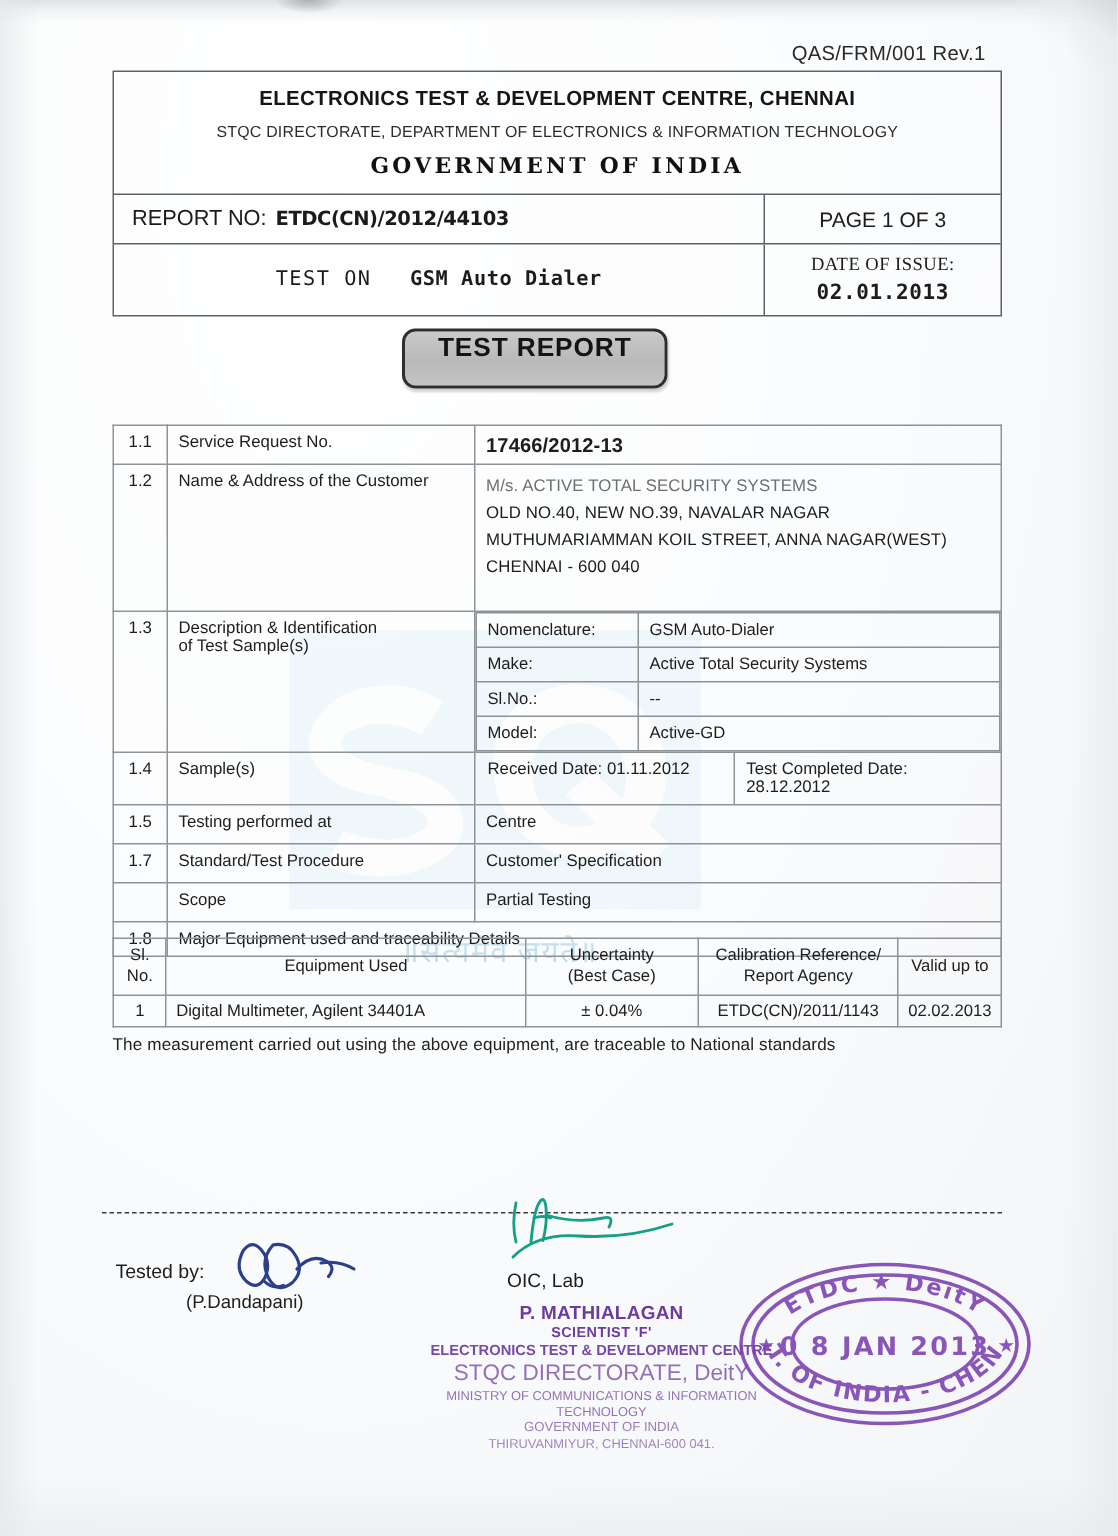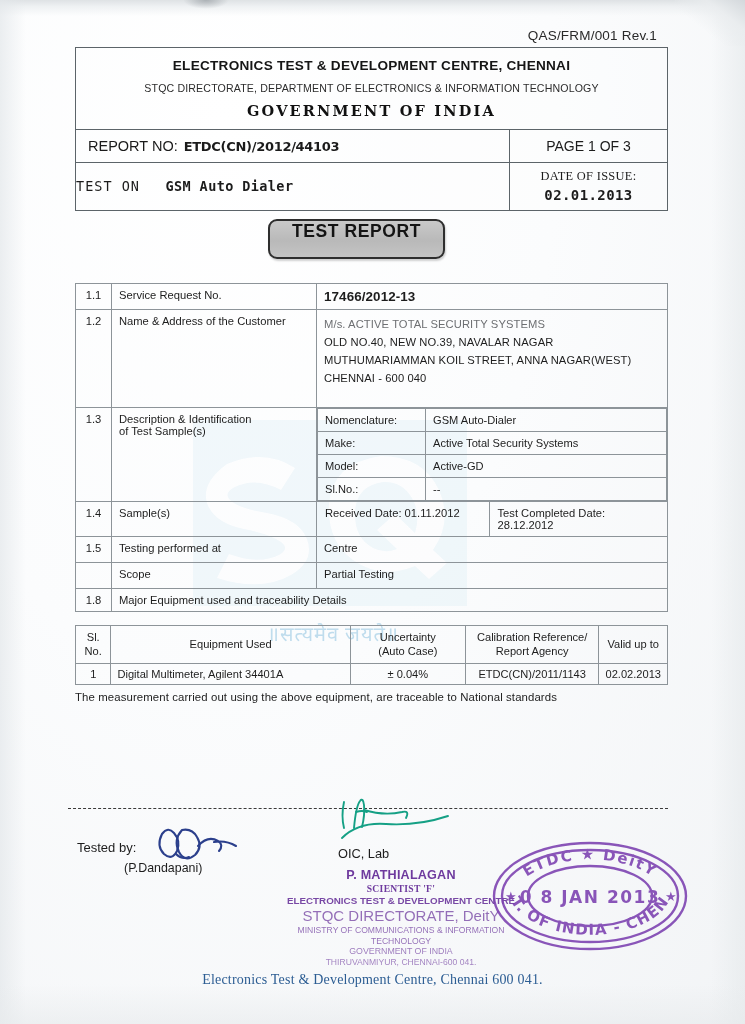--- a/index.html
+++ b/index.html
@@ -144,20 +144,21 @@
   }
   #report-no-value {
     font-family: "DejaVu Sans", sans-serif;
     font-weight: bold;
     font-size: 13px;
     letter-spacing: -.3px;
   }
   #page-of { font-size: 14px; padding: 8px 0; }
   #test-on-line {
     width: 100%;
+    text-align: center;
     padding: 11px 0 12px;
     font-family: "DejaVu Sans Mono", monospace;
     font-size: 13.5px;
     letter-spacing: .4px;
   }
   #test-on-label { letter-spacing: 1px; }
   #test-on-value { font-weight: bold; }
   #issue-box { padding: 6px 0 7px; }
   #issue-label {
     font-family: "Liberation Serif", serif;
@@ -303,21 +304,21 @@
   #ink-block {
     position: absolute;
     left: 276px; top: 868px;
     width: 250px;
     text-align: center;
     color: #6e3a9e;
     line-height: 1.22;
     pointer-events: none;
   }
   #ink-name { font-size: 12.6px; font-weight: bold; letter-spacing: .2px; }
-  #ink-desig { font-size: 9.6px; font-weight: bold; letter-spacing: .3px; font-family: Liberation Serif, serif; }
+  #ink-desig { font-size: 9.6px; font-weight: bold; letter-spacing: .3px; }
   #ink-centre { font-size: 9.8px; font-weight: bold; opacity: .92; }
   #ink-dir  { font-size: 15px; opacity: .72; }
   #ink-min  { font-size: 8.6px; opacity: .72; }
   #ink-gov  { font-size: 8.8px; opacity: .66; }
   #ink-addr { font-size: 8.6px; opacity: .62; }
 
   
   #round-stamp {
     position: absolute;
     left: 487px; top: 838px;
@@ -442,26 +443,26 @@
             <tbody>
               <tr>
                 <td class="k">Nomenclature:</td>
                 <td>GSM Auto-Dialer</td>
               </tr>
               <tr>
                 <td class="k">Make:</td>
                 <td>Active Total Security Systems</td>
               </tr>
               <tr>
+                <td class="k">Sl.No.:</td>
+                <td>--</td>
+              </tr>
+              <tr>
                 <td class="k">Model:</td>
                 <td>Active-GD</td>
-              </tr>
-              <tr>
-                <td class="k">Sl.No.:</td>
-                <td>--</td>
               </tr>
             </tbody>
           </table>
         </td>
       </tr>
 
       <tr>
         <td class="c-no">1.4</td>
         <td class="c-label">Sample(s)</td>
         <td class="nopad">
@@ -472,20 +473,25 @@
         </td>
       </tr>
 
       <tr class="tall">
         <td class="c-no">1.5</td>
         <td class="c-label">Testing performed at</td>
         <td>Centre</td>
       </tr>
 
 
+      <tr class="tall">
+        <td class="c-no">1.7</td>
+        <td class="c-label">Standard/Test Procedure</td>
+        <td>Customer' Specification</td>
+      </tr>
 
       <tr class="tall">
         <td class="c-no"></td>
         <td class="c-label">Scope</td>
         <td>Partial Testing</td>
       </tr>
 
       <tr>
         <td class="c-no">1.8</td>
         <td colspan="2">Major Equipment used and traceability Details</td>
@@ -496,21 +502,21 @@
   <table id="equip-table">
     <tbody>
       <tr>
         <td class="hd e-sl">
           <div>Sl.</div>
           <div>No.</div>
         </td>
         <td class="hd e-name">Equipment Used</td>
         <td class="hd e-unc">
           <div>Uncertainty</div>
-          <div>(Auto Case)</div>
+          <div>(Best Case)</div>
         </td>
         <td class="hd e-cal">
           <div>Calibration Reference/</div>
           <div>Report Agency</div>
         </td>
         <td class="hd e-val">Valid up to</td>
       </tr>
       <tr>
         <td class="e-sl">1</td>
         <td class="e-name">Digital Multimeter, Agilent 34401A</td>
@@ -582,15 +588,14 @@
         <text font-size="15" letter-spacing="1.2">
           <textPath href="#arcBot" startOffset="50%" text-anchor="middle">GOVT. OF INDIA - CHENNAI.</textPath>
         </text>
         <text x="18" y="63" font-size="13">★</text>
         <text x="178" y="63" font-size="13">★</text>
         <text x="103" y="65" font-size="17" text-anchor="middle" letter-spacing="1.5">0 8 JAN 2013</text>
       </g>
     </svg>
   </div>
 
-  <div id="footer">Electronics Test &amp; Development Centre, Chennai 600 041.</div>
 
 </div>
 
 </body></html>

